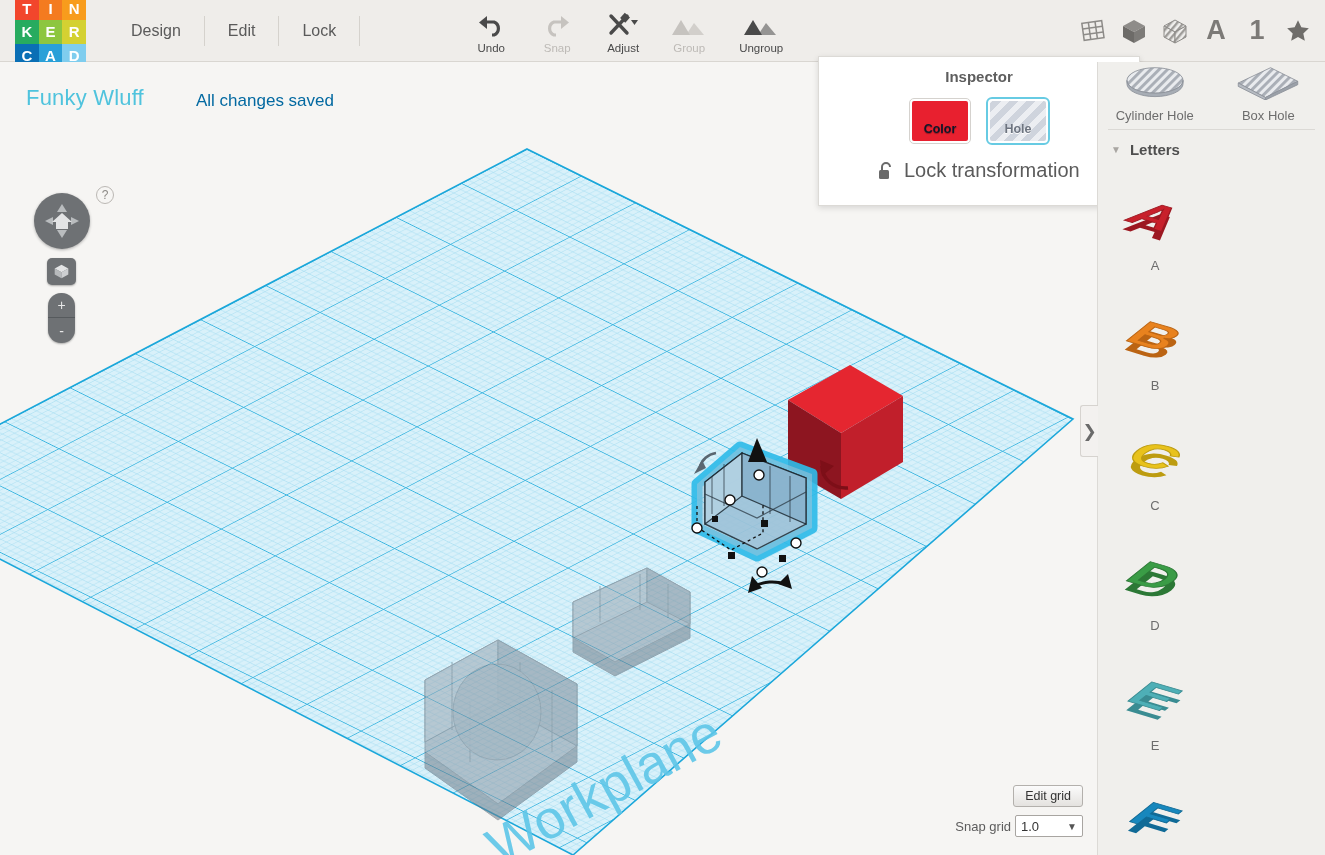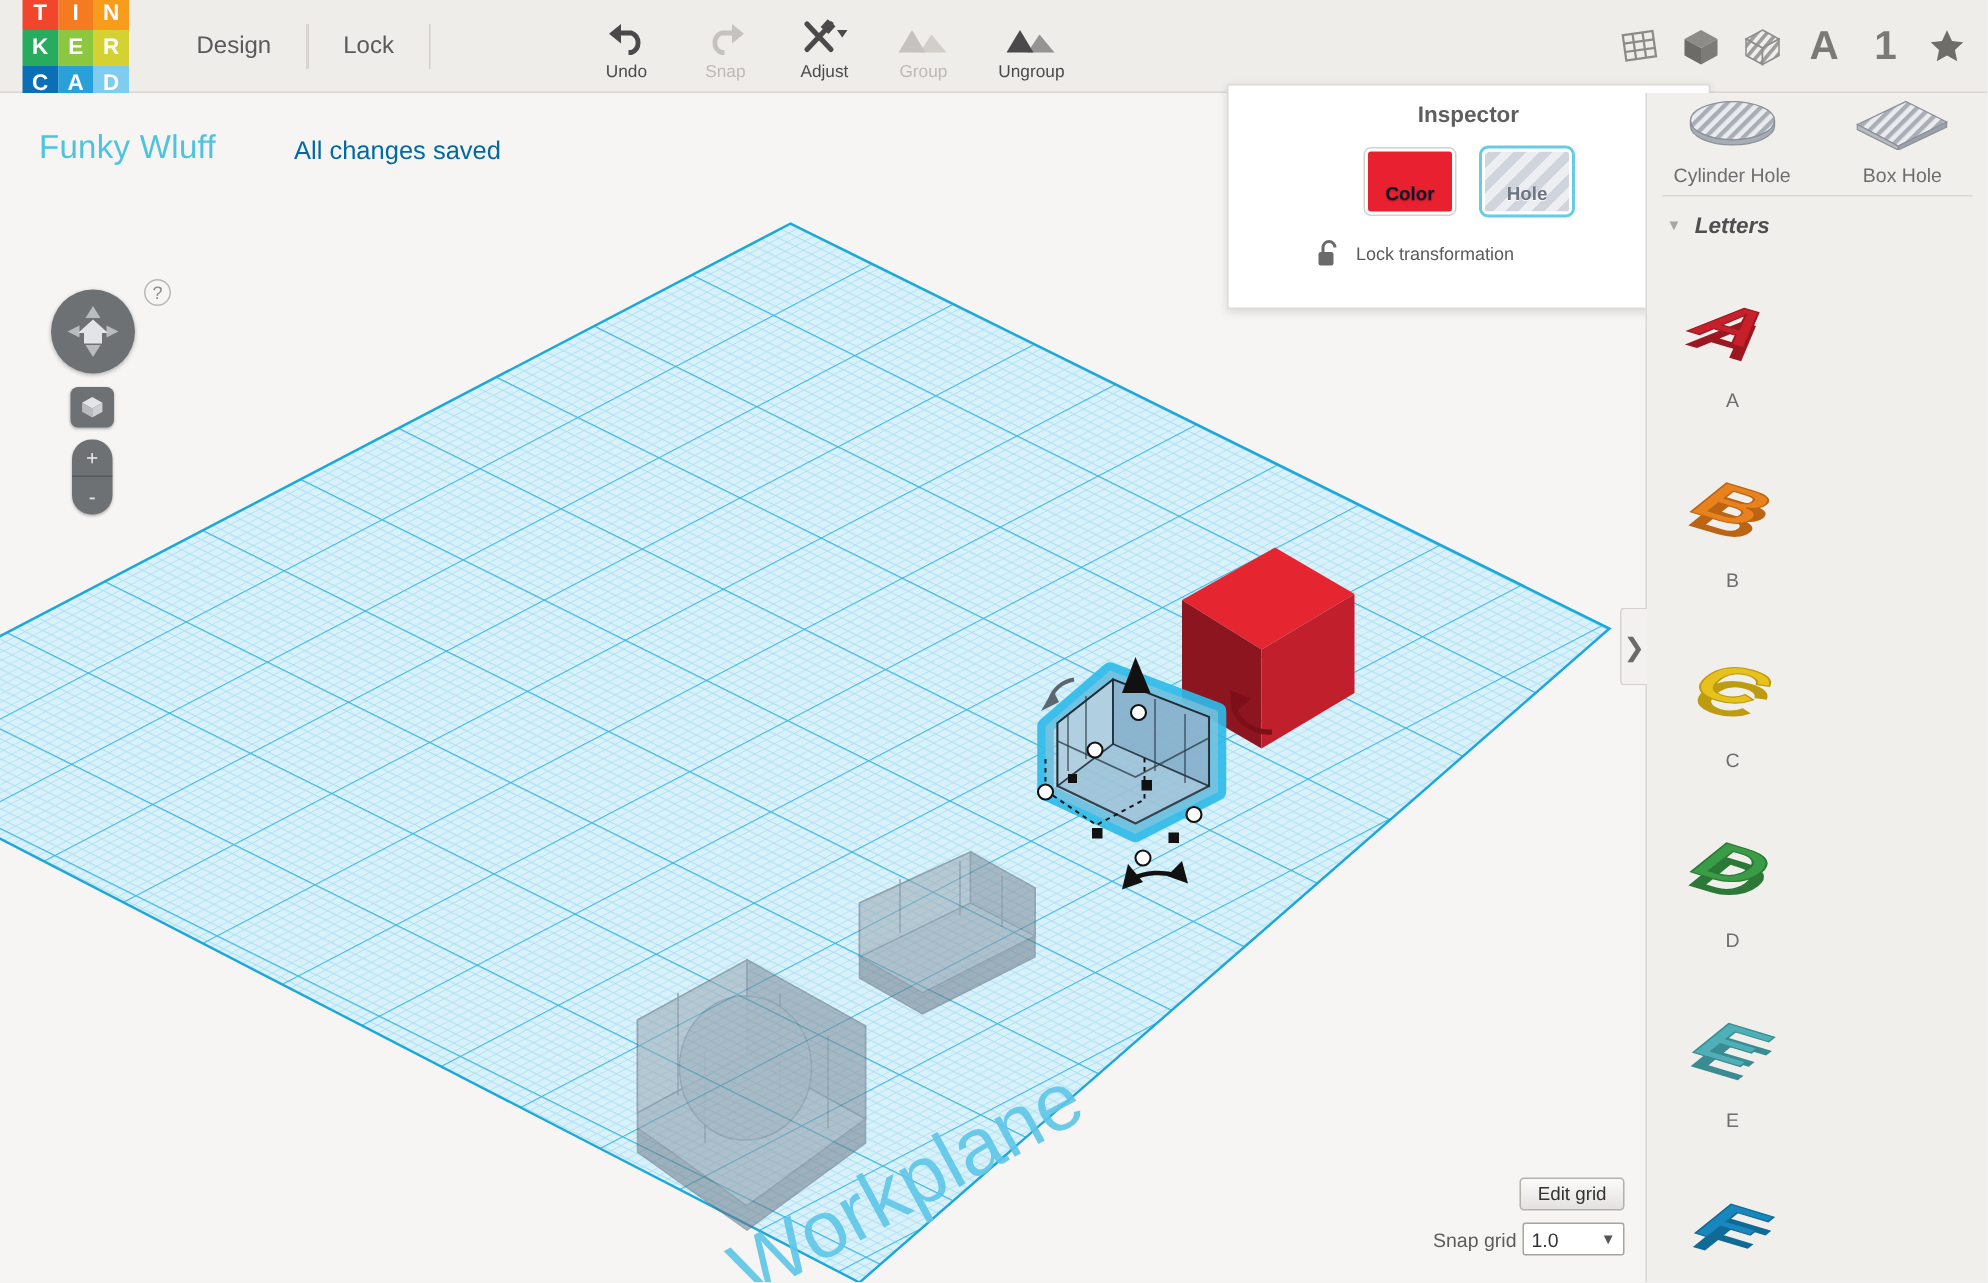--- a/index.html
+++ b/index.html
@@ -111,21 +111,21 @@
   .sw-hole {
     border: 2px solid #fff; outline: 2px solid #67cbe3;
     background-image: repeating-linear-gradient(-45deg,
       #cfd4dd 0 6px, #eceef2 6px 12px);
   }
   .sw-hole span { color: #6d7480; text-shadow: 0 1px 0 #fff; }
   .insp-help { position: absolute; right: 17px; top: 52px;
     color: #2d9fc4; font-size: 16px; font-weight: bold; cursor: pointer; }
   .lockrow { display: flex; align-items: center; gap: 9px;
     margin-left: 58px; margin-top: 16px; cursor: pointer; }
-  .lockrow span { font-size: 12px; color: #5b5b5b; }
+  .lockrow span { font-size: 20px; color: #5b5b5b; }
 
   
   .gridctl { position: absolute; right: 14px; bottom: 18px; text-align: right; }
   .editgrid {
     display: inline-block; font-size: 12.5px; padding: 3px 11px;
     background: linear-gradient(#fbfbfb,#e4e2df);
     border: 1px solid #b3b0ac; border-radius: 3px; color: #333; cursor: pointer;
   }
   .snaprow { display: flex; align-items: center; justify-content: flex-end;
     gap: 4px; margin-top: 8px; }
@@ -154,21 +154,21 @@
   .holes-row { display: flex; }
   .shape-cell {
     width: 114px; display: flex; flex-direction: column;
     align-items: center; cursor: pointer; padding-top: 4px;
   }
   .shape-cell .sname { font-size: 13px; color: #6d6d6d; margin-top: 4px; }
   .sec-div { height: 1px; background: #dbd9d5; margin: 6px 10px 0; }
   .sec-head { display: flex; align-items: center; gap: 9px;
     padding: 11px 0 6px 13px; cursor: pointer; }
   .sec-head .tri { color: #a9a6a2; font-size: 10px; }
-  .sec-head .stxt { font-size: 15px; color: #4f4f4f; font-weight: bold; font-style: italic; }
+  .sec-head .stxt { font-size: 15px; color: #4f4f4f; font-weight: bold; }
   .letters { display: flex; flex-wrap: wrap; }
   .letter-cell {
     width: 114px; height: 120px; display: flex; flex-direction: column;
     align-items: center; justify-content: flex-start; cursor: pointer;
     padding-top: 6px;
   }
   .letter-cell .lname { font-size: 13px; color: #6d6d6d; margin-top: 2px; }
 </style>
 </head>
 <body>
@@ -184,20 +184,21 @@
         <span style="background: rgb(141, 198, 63);">E</span>
         <span style="background: rgb(212, 209, 50);">R</span>
         <span style="background: rgb(10, 111, 181);">C</span>
         <span style="background: rgb(41, 160, 216);">A</span>
         <span style="background: rgb(127, 205, 238);">D</span>
       </div>
 
     <div class="menus" id="menubar">
         <div class="menu-item">Design</div>
         <div class="menu-sep"></div>
+        <div class="menu-item">Edit</div>
         <div class="menu-sep"></div>
         <div class="menu-item">Lock</div>
         <div class="menu-sep"></div>
       </div>
 
     <div class="tools" id="tools">
         <div class="tool">
           <div class="glyph">
       <svg width="30" height="24" viewBox="0 0 30 24">
       <path d="M9,8 h9 a7,7 0 0 1 0,13 h-2" fill="none" stroke="#4a4a4a" stroke-width="3.2"></path>

